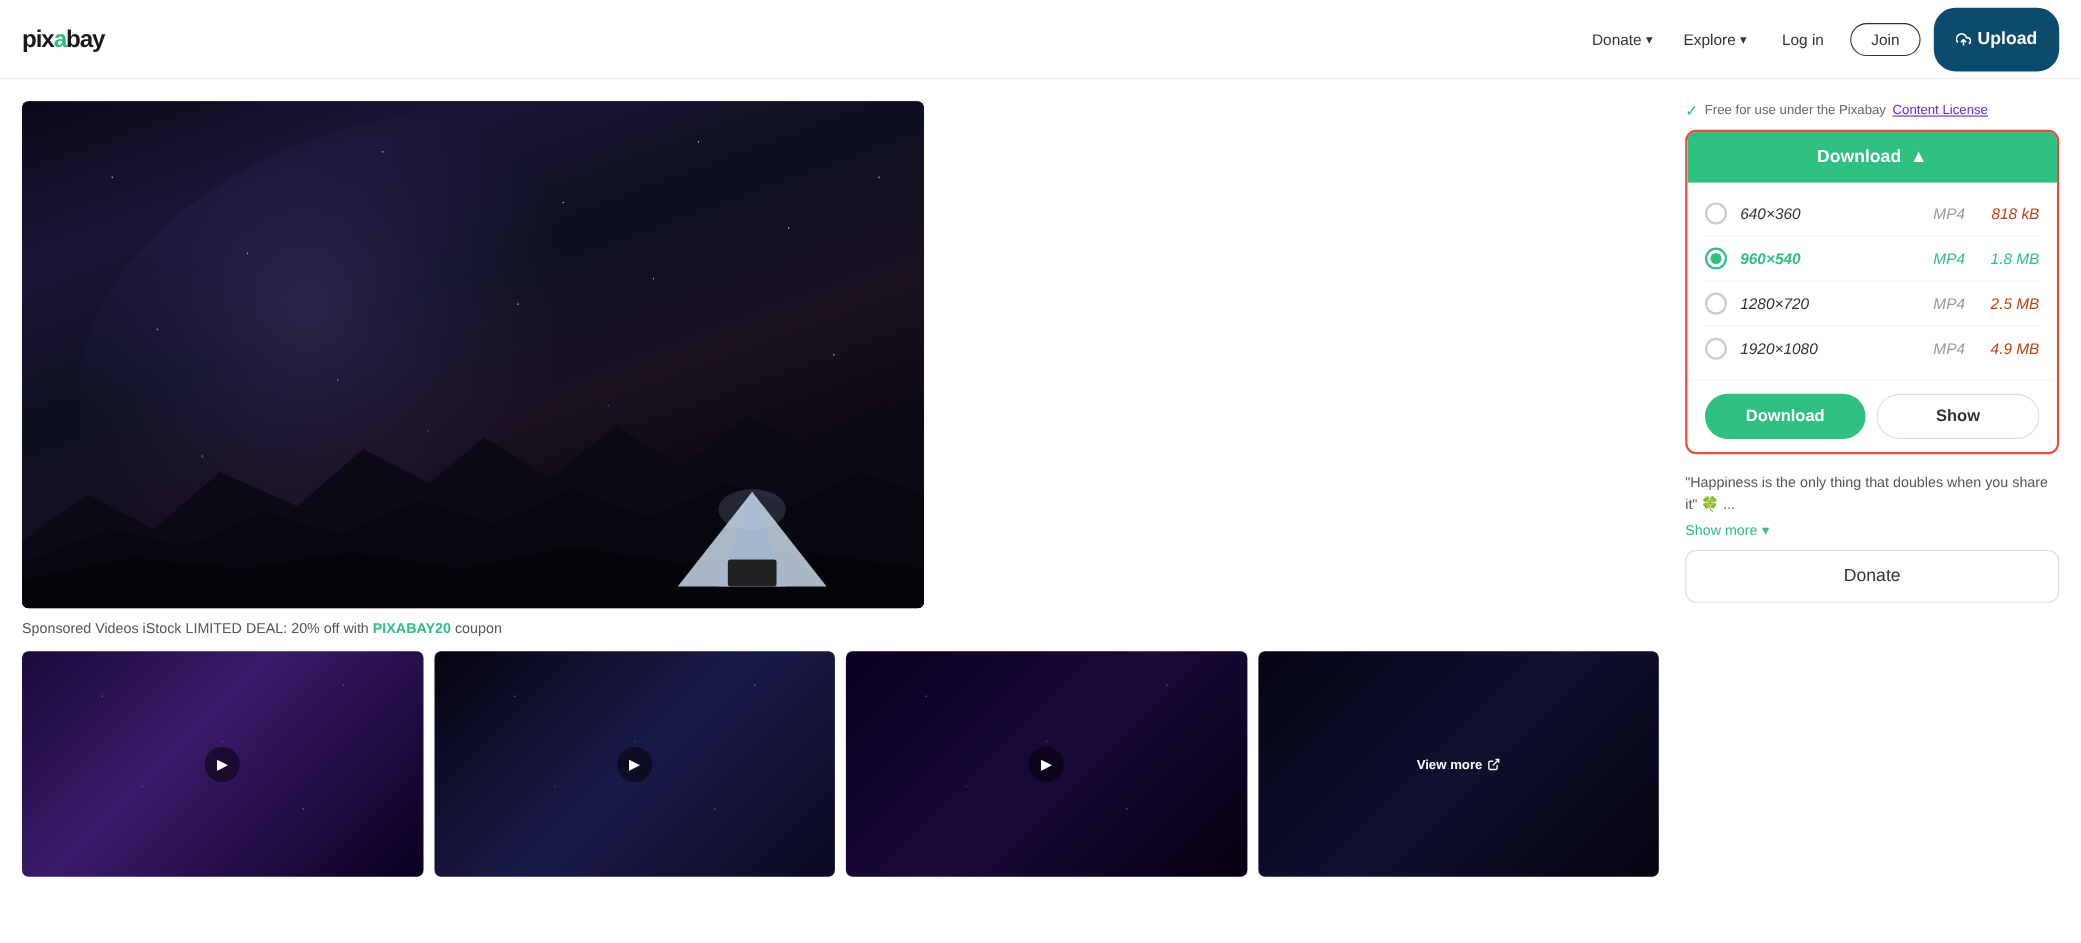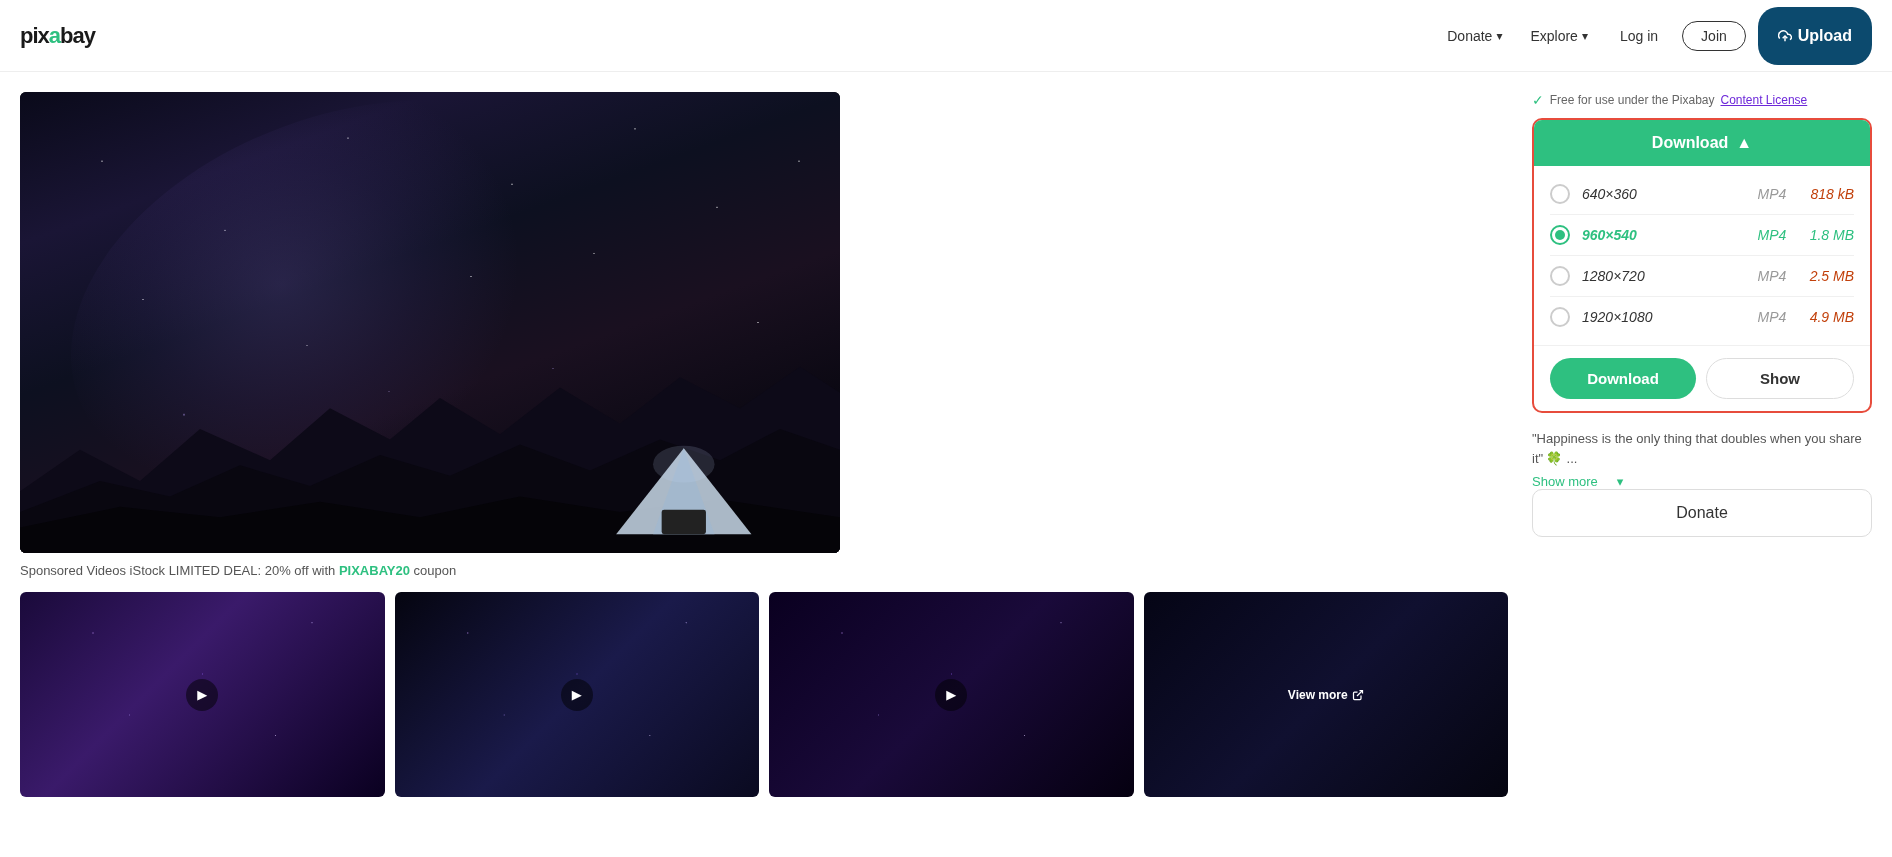--- a/index.html
+++ b/index.html
@@ -359,22 +359,22 @@
       color: #555;
       line-height: 1.5;
       margin-bottom: 6px;
     }
     .show-more {
       font-size: 13px;
       color: #2ec080;
       cursor: pointer;
       display: flex;
       align-items: center;
-      gap: 19px;
-      margin-bottom: 0;
+      gap: 4px;
+      margin-bottom: 11px;
       background: none;
       border: none;
     }
 
     
     .donate-btn {
       width: 100%;
       padding: 14px;
       border-radius: 10px;
       border: 1.5px solid #ddd;

